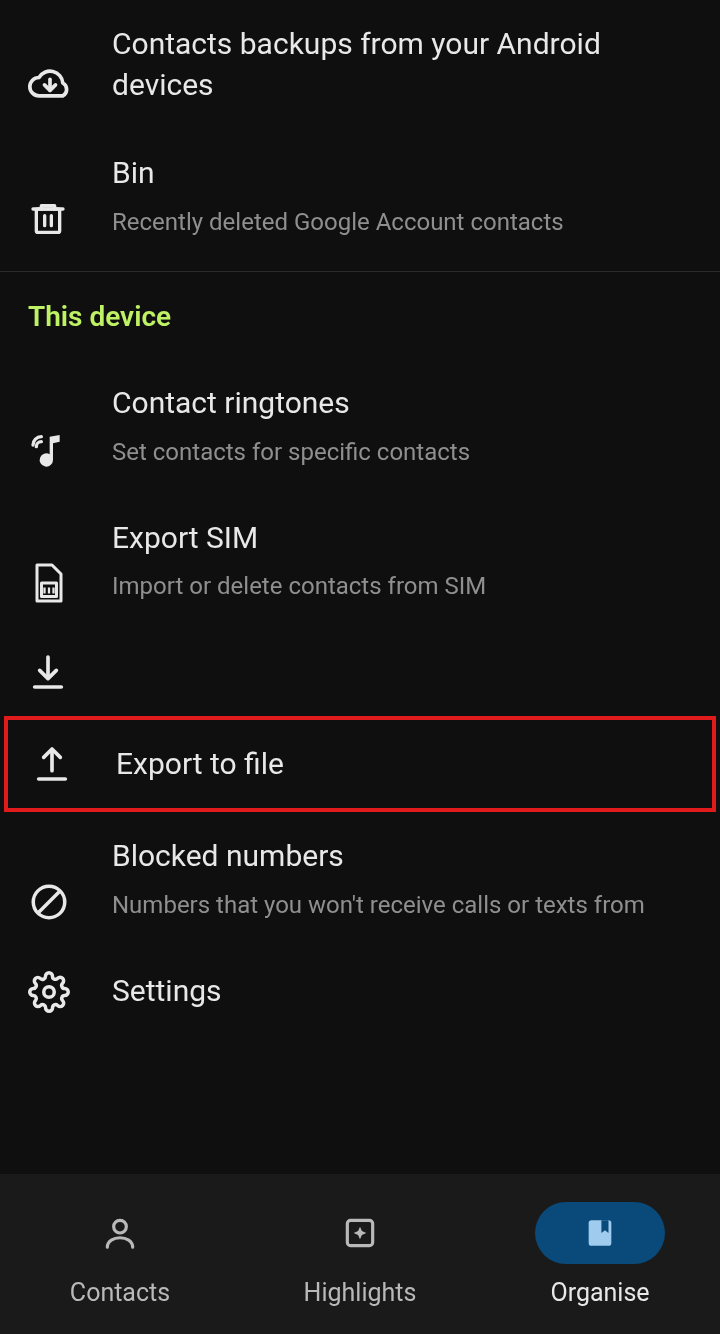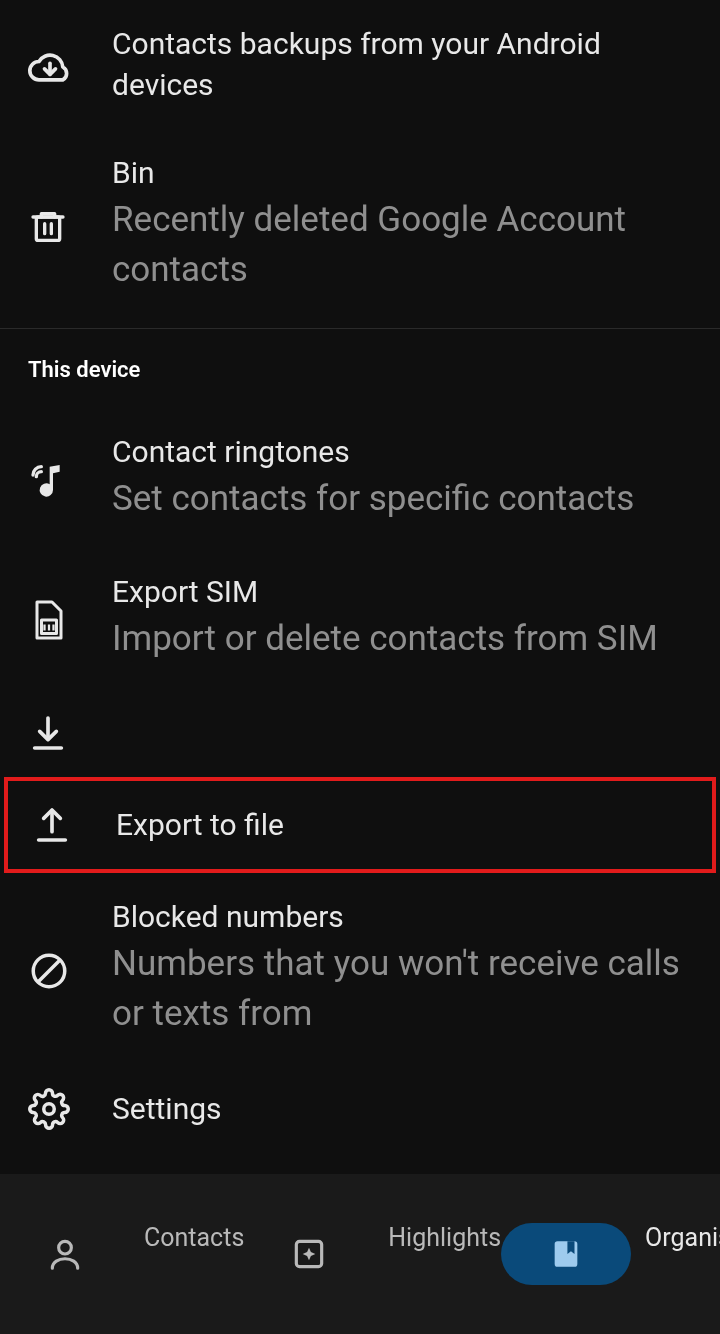--- a/index.html
+++ b/index.html
@@ -16,21 +16,21 @@
     display: flex;
     flex-direction: column;
     height: 100%;
   }
   .content {
     flex: 1;
     overflow: hidden;
   }
   .list-item {
     display: flex;
-    align-items: center;
+    align-items: flex-end;
     padding: 24px 28px 24px 28px;
   }
   .list-item.single {
     align-items: center;
   }
   .icon-col {
     width: 84px;
     flex: 0 0 84px;
     display: flex;
     align-items: flex-start;
@@ -43,55 +43,55 @@
   }
   .text-col {
     flex: 1;
   }
   .item-title {
     font-size: 30px;
     color: #e8e8e8;
     line-height: 1.35;
   }
   .item-sub {
-    font-size: 35px;
+    font-size: 24px;
     color: #8f8f8f;
     line-height: 1.45;
-    margin-top: 1px;
+    margin-top: 11px;
   }
   .divider {
     height: 1px;
     background: #2a2a2a;
     margin: 8px 0 28px 0;
   }
   .section-header {
-    font-size: 22px;
+    font-size: 28px;
     font-weight: 600;
-    color: #ffffff;
+    color: #bef264;
     padding: 0 28px 26px 28px;
   }
   .highlight-box {
     border: 4px solid #e11b1b;
     margin: 0 4px;
   }
   svg {
     display: block;
   }
   
   .bottom-nav {
     height: 160px;
     background: #1a1a1a;
     display: flex;
     align-items: center;
     justify-content: space-around;
   }
   .nav-item {
     display: flex;
-    flex-direction: row;
-    align-items: flex-start;
+    flex-direction: column;
+    align-items: center;
     gap: 14px;
     flex: 1;
   }
   .nav-label {
     font-size: 25px;
     color: #b9b9b9;
   }
   .nav-item.active .nav-label {
     color: #e8e8e8;
     font-weight: 400;

